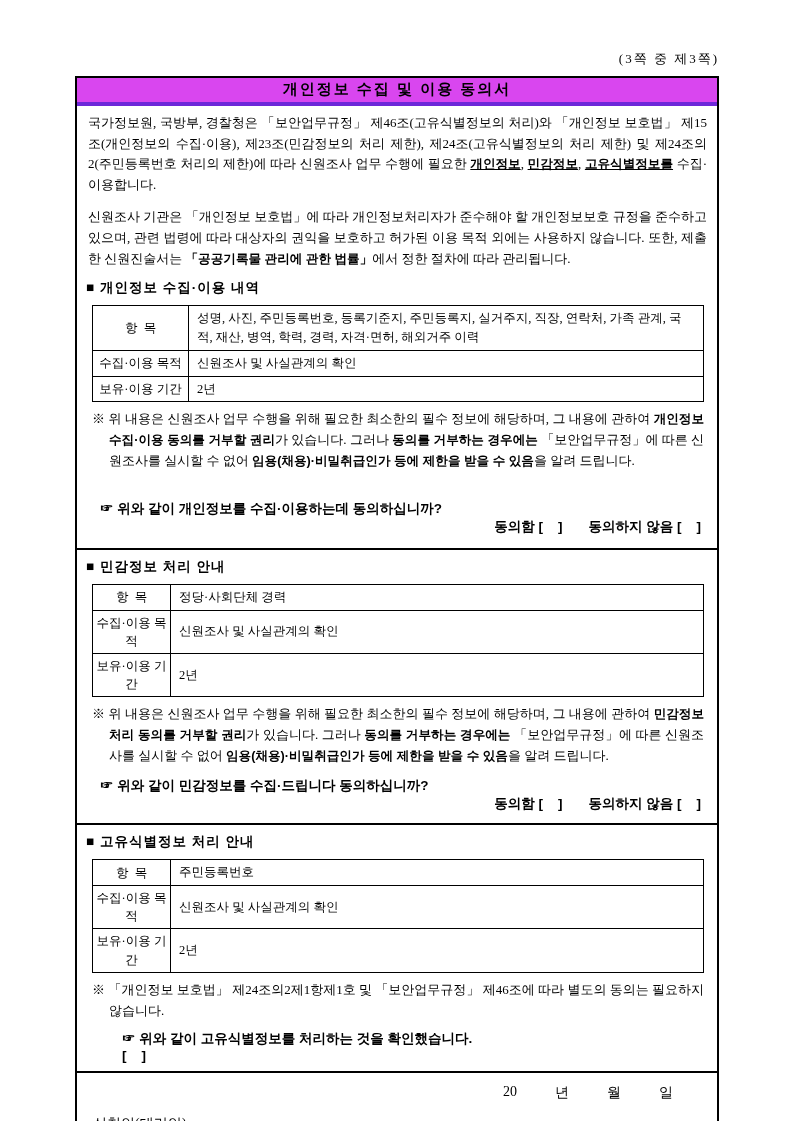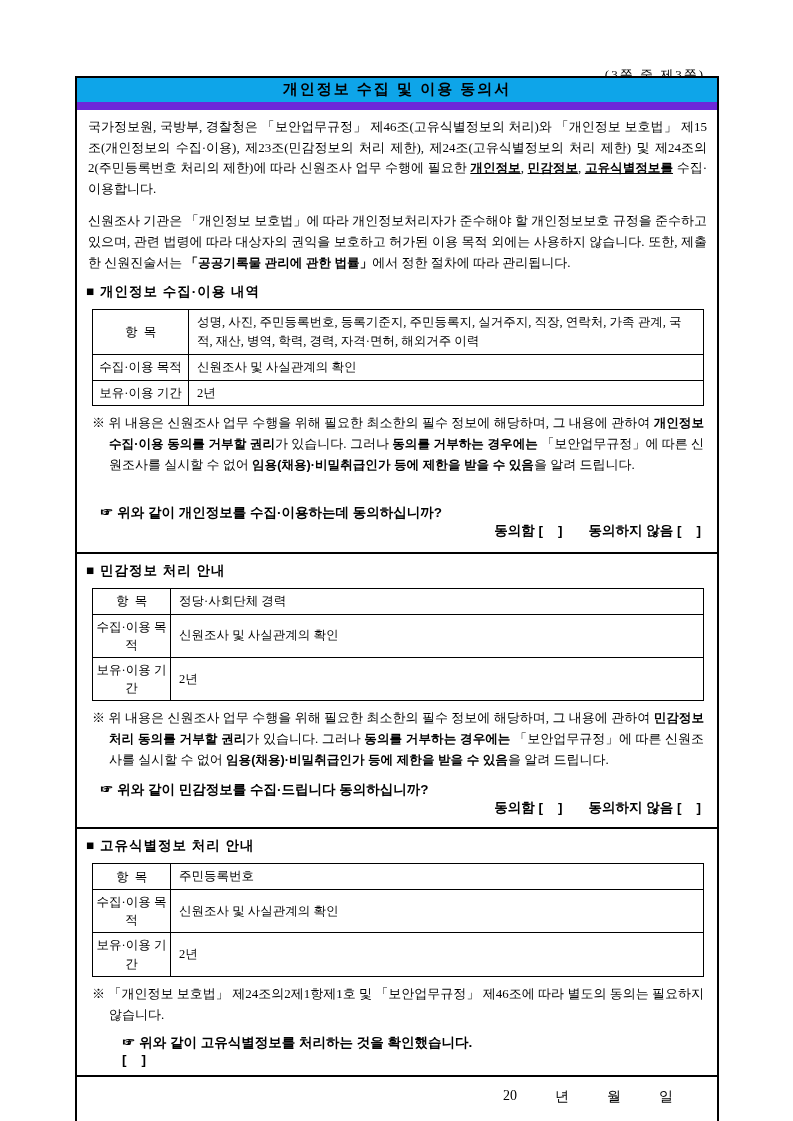--- a/index.html
+++ b/index.html
@@ -2,30 +2,30 @@
 <html lang="ko"><head>
 <meta charset="utf-8">
 <style>
   * { margin:0; padding:0; box-sizing:border-box; }
   html,body { background:#ffffff; }
   body {
     width:793px; height:1121px; overflow:hidden; position:relative;
     font-family:"Liberation Serif", serif; color:#000;
   }
   .page-indicator {
-    position:absolute; top:50px; right:88px;
-    font-size:13px; letter-spacing:2px;margin-top:16px;
+    position:absolute; top:50px; right:74px;
+    font-size:13px; letter-spacing:2px;
   }
   .form-box {
     position:absolute; left:75px; top:76px; width:644px;
     border:2px solid #000; background:#fff;
     display:flex; flex-direction:column;
   }
   .form-title {
-    background:#0ea5e9; border-bottom:8px solid #6d28d9;
+    background:#d946ef; border-bottom:4px solid #6d28d9;
     text-align:center; font-family:"Liberation Sans", sans-serif;
     font-weight:bold; font-size:15px; letter-spacing:2px; padding:2px 0 3px;
   }
   .intro { padding:7px 10px 2px 11px; }
   .intro p { font-size:13px; line-height:1.58; text-align:justify; }
   .intro p + p { margin-top:12px; }
 
   .section.bordered, .signature { border-top:2px solid #000; }
 
   .sec-heading {

